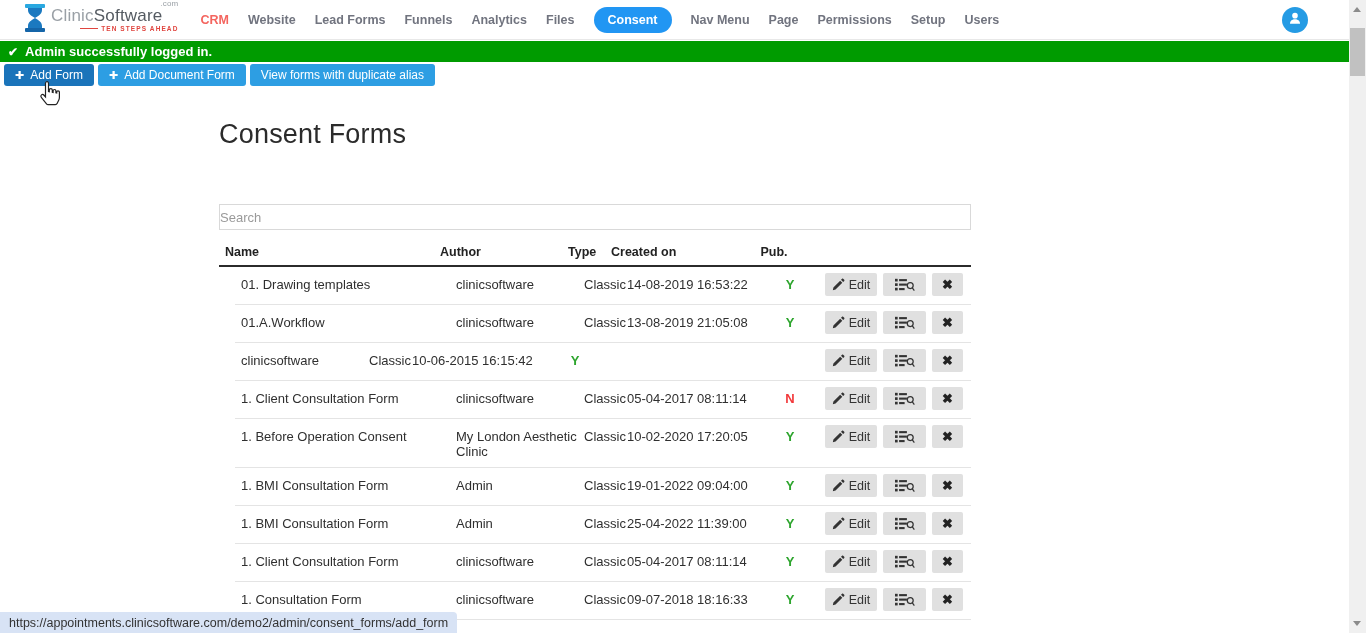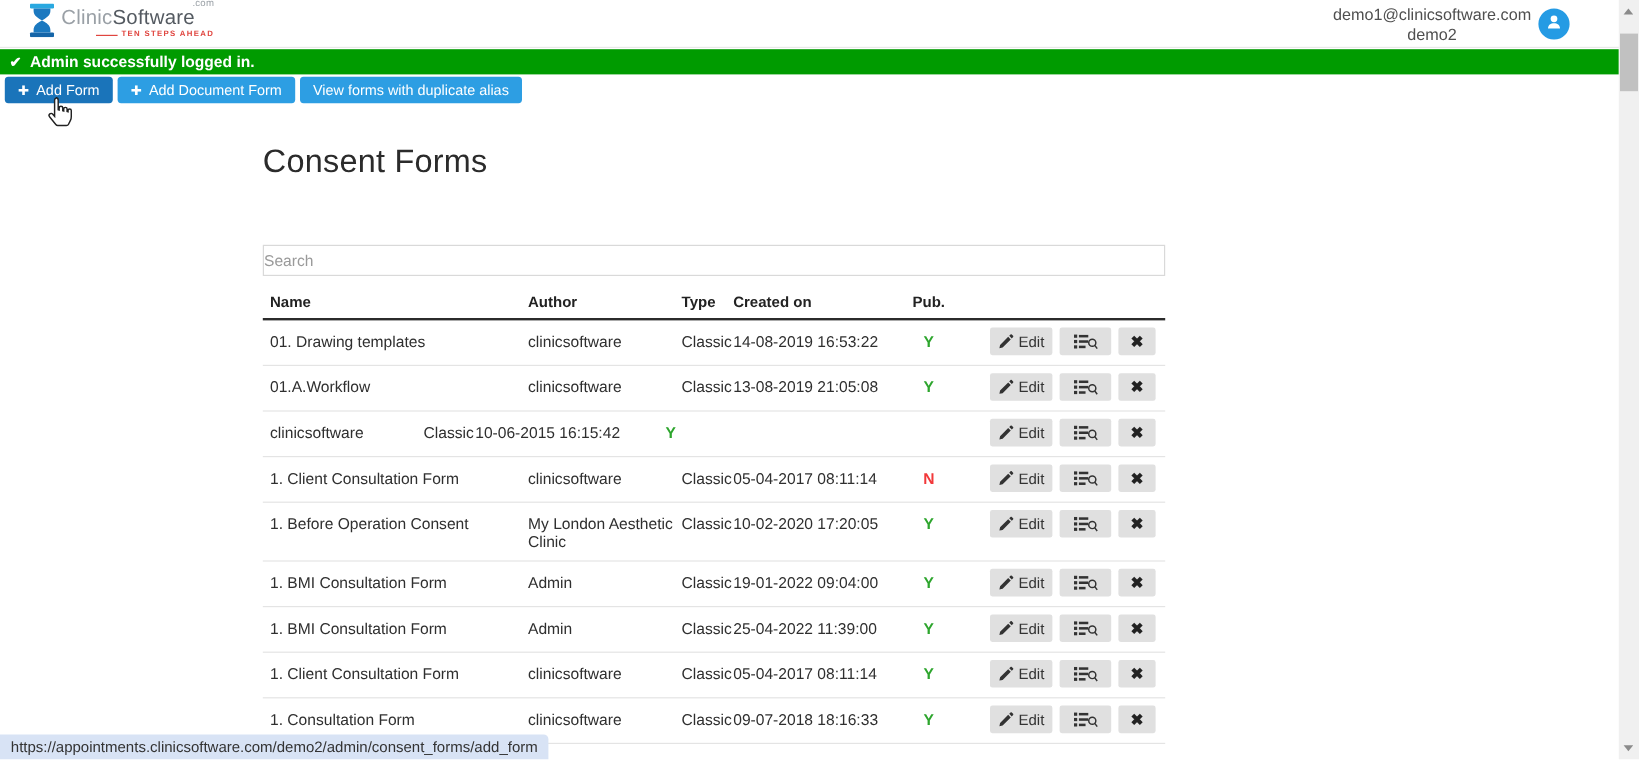--- a/index.html
+++ b/index.html
@@ -76,21 +76,21 @@
   .t-head { display:flex; padding:2px 0 5px; border-bottom:2px solid #2b2b2b; }
   .t-head .cell { font-size:12.5px; font-weight:700; color:#222; }
   .cell { padding-left:6px; line-height:15px; font-size:13px; color:#2f2f2f; }
   .c-name    { width:215px; }
   .c-author  { width:128px; }
   .c-type    { width:43px;  }
   .c-created { width:136px; white-space:nowrap; }
   .c-pub     { width:60px; font-weight:700;text-align:center; }
   .t-row {
     display:flex; align-items:flex-start; min-height:35px;
-    padding-top:10px; padding-bottom:8px; border-bottom:1px solid #e4e4e4;
+    padding-top:10px; padding-bottom:8px; border-bottom:1px solid #e4e4e4;margin-left:16px;
   }
   .pub-yes { color:#2da52d; }
   .pub-no  { color:#f2383a; }
 
   .c-actions { margin-left:auto; display:flex; gap:6px; padding-right:8px; margin-top:-4px; }
   .abtn {
     height:23px; background:#e0e0e0; border:none; border-radius:2px;
     display:flex; align-items:center; justify-content:center; color:#333; cursor:pointer;
     font-family:"Liberation Sans", sans-serif;
   }
@@ -132,25 +132,35 @@
         <span class="brand-p1">Clinic</span><span class="brand-p2">Software</span>
         <span class="brand-tld">.com</span>
       </span>
       <span class="brand-tagline">
         <span class="tl-line"></span>
         <span>TEN STEPS AHEAD</span>
       </span>
     </span>
   </div>
 
-
-  <div class="account">
-    <div>demo1@clinicsoftware.com</div>
-    <div>demo2</div>
-  </div>
+  <div class="nav-items">
+      <div class="nav-item accent">CRM</div>
+      <div class="nav-item">Website</div>
+      <div class="nav-item">Lead Forms</div>
+      <div class="nav-item">Funnels</div>
+      <div class="nav-item">Analytics</div>
+      <div class="nav-item">Files</div>
+      <div class="nav-item active">Consent</div>
+      <div class="nav-item">Nav Menu</div>
+      <div class="nav-item">Page</div>
+      <div class="nav-item">Permissions</div>
+      <div class="nav-item">Setup</div>
+      <div class="nav-item">Users</div>
+    </div>
+
   <div class="avatar">
     <span>
       <svg width="16" height="16" viewBox="0 0 24 24">
         <circle cx="12" cy="8.5" r="4.2" fill="#fff"></circle>
         <path d="M4.5 20.5c0-4.2 3.4-6.5 7.5-6.5s7.5 2.3 7.5 6.5z" fill="#fff"></path>
       </svg>
     </span>
   </div>
 </div>
 

